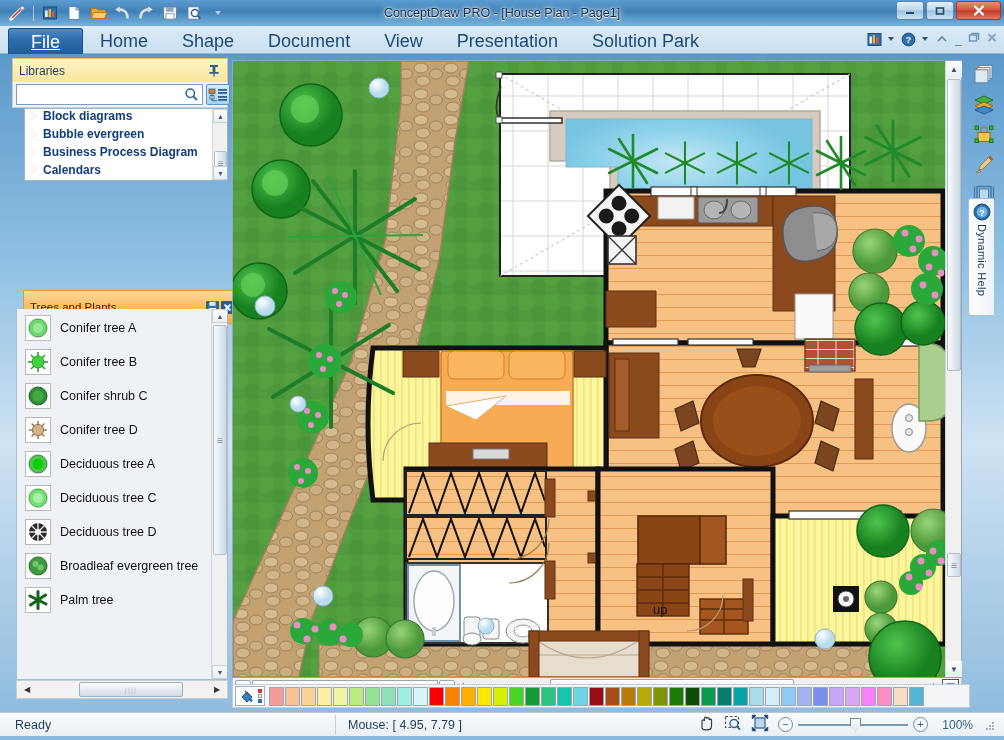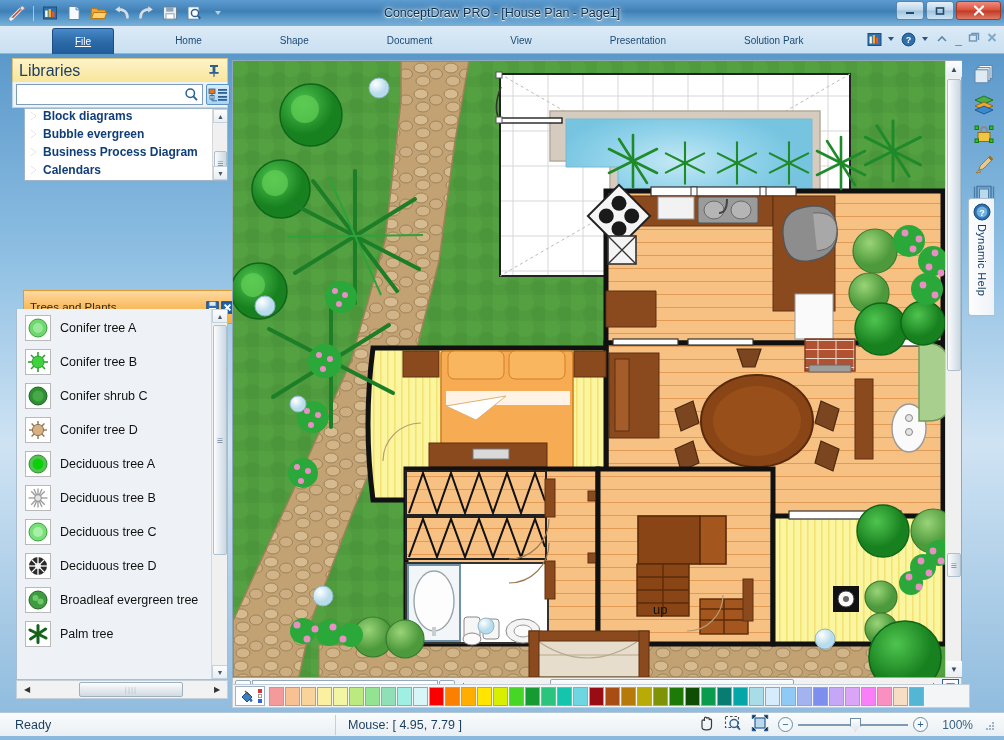--- a/index.html
+++ b/index.html
@@ -49,23 +49,22 @@
   }
 
   
   .ribbon {
     position: absolute; left: 0; top: 26px; width: 1004px; height: 28px;
     background: linear-gradient(180deg,#dceaf6 0%, #c9e0f1 100%);
     border-bottom: 1px solid #8fb8d6;
   }
   .tabs { position: absolute; left: 8px; top: 0; display: flex; height: 28px; }
   .tab {
-    height: 26px; line-height: 26px; padding: 0 17px; font-size: 10px; color: #1c4a75;
+    height: 26px; line-height: 26px; padding: 0 17px; font-size: 18px; color: #1c4a75;
     margin-top: 2px;
-    margin-left: 44px;
   }
   .tab.file {
     background: linear-gradient(180deg,#4a8ac8 0%, #2c6aa8 50%, #1f5c9a 100%);
     color: #fff; border: 1px solid #1c4e84; border-bottom: none;
     border-radius: 3px 3px 0 0; padding: 0 22px;
   }
   .tab.file u { text-decoration: underline; }
   .ribbon-right { position: absolute; right: 4px; top: 4px; display: flex; align-items: center; gap: 2px; }
   .rr-icon { width: 18px; height: 18px; display: flex; align-items: center; justify-content: center; }
   .caret-dn {
@@ -77,21 +76,21 @@
   
   .leftpanel {
     position: absolute; left: 4px; top: 58px; width: 224px; height: 660px;
   }
   .lib-header {
     position: absolute; left: 8px; top: 0; width: 216px; height: 24px;
     background: linear-gradient(180deg,#fdf3c8 0%, #f8e69a 100%);
     border: 1px solid #d8c27d; border-bottom: none;
     display: flex; align-items: center; padding: 0 6px;
   }
-  .lib-header .t { flex: 1; color: #1f3f66; font-size: 16px; }
+  .lib-header .t { flex: 1; color: #1f3f66; font-size: 12px; }
   .pin-icon { width: 14px; height: 14px; display: flex; align-items: center; justify-content: center; color: #2e5f8f; }
   .searchrow {
     position: absolute; left: 8px; top: 24px; width: 216px; height: 26px;
     background: #eef3f8; border: 1px solid #bcd2e3; border-top: none;
     display: flex; align-items: center; padding: 2px 3px;
   }
   .search-input-wrap {
     flex: 1; height: 21px; background: #fff; border: 1px solid #7f9db9;
     display: flex; align-items: center;
   }
@@ -587,36 +586,20 @@
           <div class="shape-row">
             <div class="shape-thumb">
               <svg width="22" height="22" viewBox="0 0 22 22">
                   <circle cx="11" cy="11" r="9" fill="#54c254" stroke="#2f8f2f"></circle>
                   <circle cx="11" cy="11" r="5.5" fill="#0ad00a"></circle>
                 </svg>
             </div>
             <div class="shape-label">Deciduous tree A</div>
           </div>
 
-          <div class="shape-row">
-            <div class="shape-thumb">
-              <svg width="22" height="22" viewBox="0 0 22 22">
-                <g stroke="#9a9a9a" stroke-width="1.3">
-                  <line x1="11" y1="1.5" x2="11" y2="20.5"></line>
-                    <line x1="1.5" y1="11" x2="20.5" y2="11"></line>
-                  <line x1="4.2" y1="4.2" x2="17.8" y2="17.8"></line>
-                    <line x1="17.8" y1="4.2" x2="4.2" y2="17.8"></line>
-                  <line x1="7" y1="2" x2="15" y2="20"></line>
-                    <line x1="15" y1="2" x2="7" y2="20"></line>
-                </g>
-                <circle cx="11" cy="11" r="3.4" fill="#e4e4e4" stroke="#8c8c8c"></circle>
-              </svg>
-            </div>
-            <div class="shape-label">Deciduous tree B</div>
-          </div>
 
           <div class="shape-row">
             <div class="shape-thumb">
               <svg width="22" height="22" viewBox="0 0 22 22">
                   <circle cx="11" cy="11" r="9" fill="#79e079" stroke="#36a536"></circle>
                   <circle cx="11" cy="11" r="5" fill="#a8efa8"></circle>
                 </svg>
             </div>
             <div class="shape-label">Deciduous tree C</div>
           </div>

